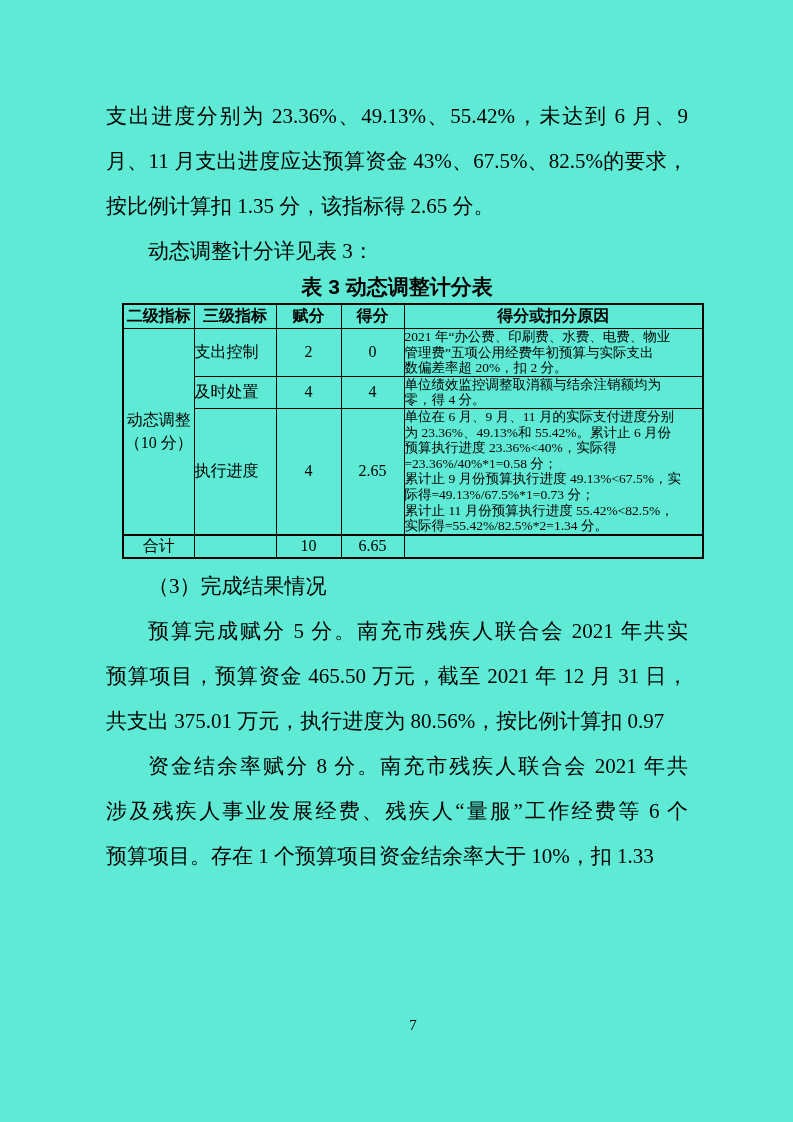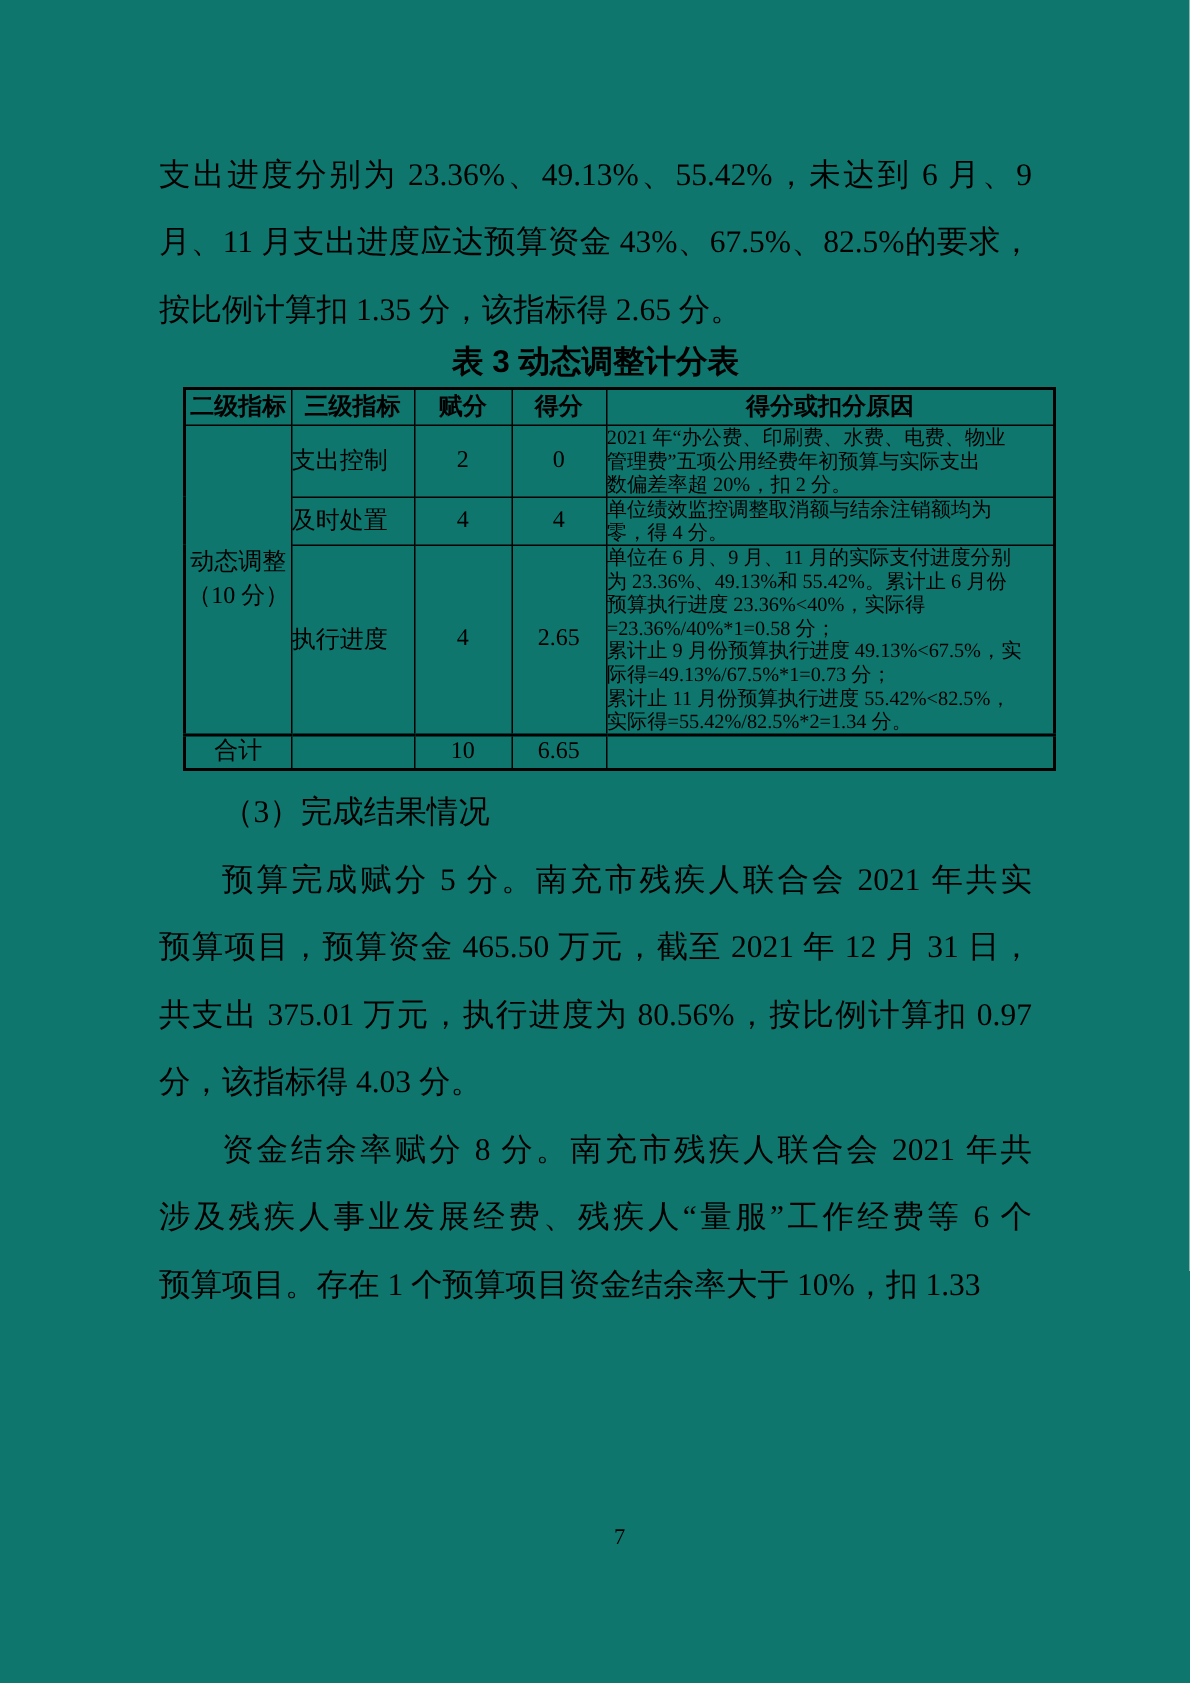--- a/index.html
+++ b/index.html
@@ -1,17 +1,17 @@
 <!DOCTYPE html>
 <html><head>
 <meta charset="utf-8">
 <style>
   html,body { margin:0; padding:0; background:#e8e8e8; }
   .page {
-    width:793px; height:1122px; background:#0f766e; position:relative;
+    width:793px; height:1122px; background:#5eead4; position:relative;
     margin:0 auto; overflow:hidden; color:#000;
     font-family:"Liberation Serif","DejaVu Serif",serif;
   }
   .content { padding:94px 105px 0 106px; }
 
   
   .para { font-size:21px; line-height:45px; }
   .para .tline { white-space:nowrap; text-align:justify; text-align-last:justify; overflow:hidden; }
   .para .tline:last-child { text-align-last:left; }
   .para.indent .tline:first-child { text-indent:2em; }
@@ -53,20 +53,23 @@
 
 <div class="page">
   <div class="content">
 
     <div class="para">
         <div class="tline">支出进度分别为 23.36%、49.13%、55.42%，未达到 6 月、9</div>
         <div class="tline">月、11 月支出进度应达预算资金 43%、67.5%、82.5%的要求，</div>
         <div class="tline">按比例计算扣 1.35 分，该指标得 2.65 分。</div>
       </div>
 
+    <div class="para indent">
+        <div class="tline">动态调整计分详见表 3：</div>
+      </div>
 
     <div class="table-title">表 3  动态调整计分表</div>
 
     <table class="score">
       <colgroup>
         <col style="width:71px">
           <col style="width:82px">
           <col style="width:65px">
         <col style="width:63px">
           <col style="width:299px">
@@ -128,21 +131,20 @@
     </table>
 
     <div class="para indent after-table">
         <div class="tline">（3）完成结果情况</div>
       </div>
 
     <div class="para indent">
         <div class="tline">预算完成赋分 5 分。南充市残疾人联合会 2021 年共实</div>
         <div class="tline">预算项目，预算资金 465.50 万元，截至 2021 年 12 月 31 日，</div>
         <div class="tline">共支出 375.01 万元，执行进度为 80.56%，按比例计算扣 0.97</div>
-        <div class="tline">分，该指标得 4.03 分。</div>
       </div>
 
     <div class="para indent">
         <div class="tline">资金结余率赋分 8 分。南充市残疾人联合会 2021 年共</div>
         <div class="tline">涉及残疾人事业发展经费、残疾人“量服”工作经费等 6 个</div>
         <div class="tline">预算项目。存在 1 个预算项目资金结余率大于 10%，扣 1.33</div>
       </div>
 
   </div>
 

